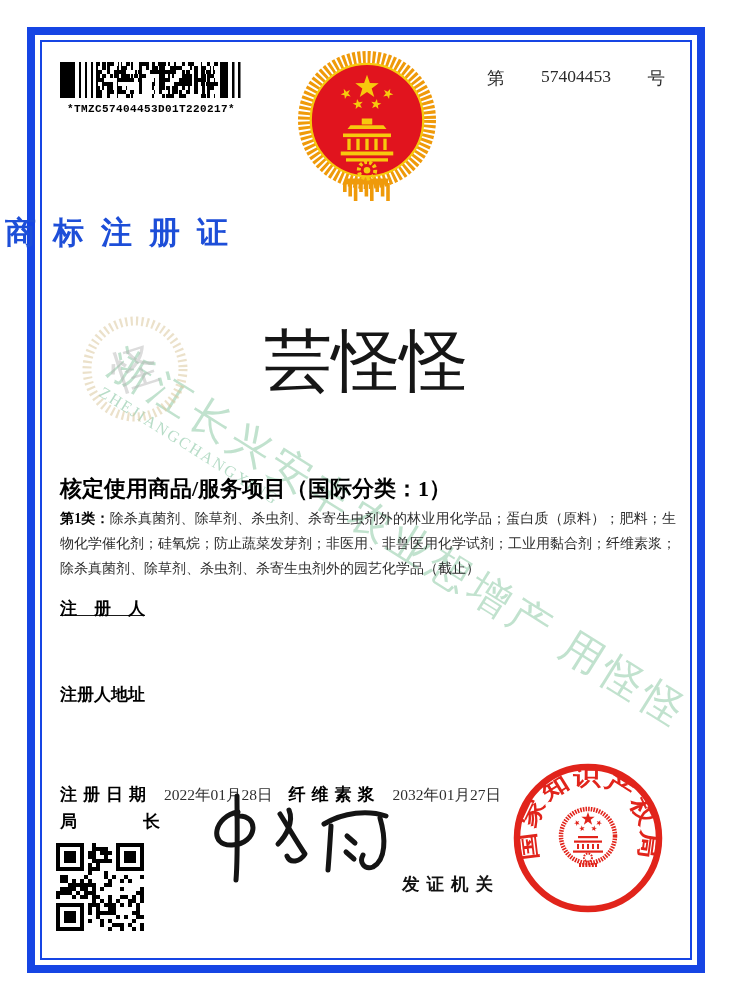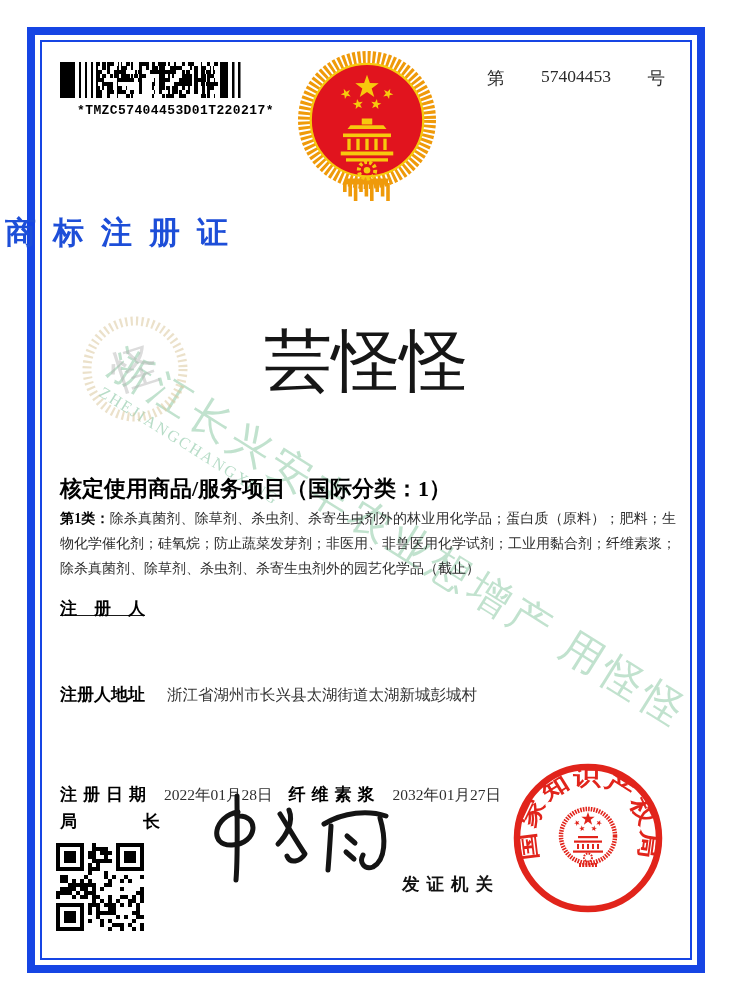--- a/index.html
+++ b/index.html
@@ -5,21 +5,21 @@
   html,body{margin:0;padding:0;background:#fff;}
   body{width:732px;height:1000px;position:relative;overflow:hidden;
        font-family:"Liberation Serif","DejaVu Serif",serif;color:#1a1a1a;}
   .abs{position:absolute;}
   
   .frame-outer{left:27px;top:27px;right:27px;bottom:27px;border:8px solid #1645e4;}
   .frame-inner{left:40px;top:40px;right:40px;bottom:40px;border:2px solid #1645e4;}
   
   .barcode-wrap{left:60px;top:62px;width:182px;text-align:center;z-index:2;}
   .barcode-text{font-family:"Liberation Mono","DejaVu Sans Mono",monospace;
-                font-size:13px;font-weight:bold;letter-spacing:.4px;margin-top:1px;color:#000;margin-left:17px;}
+                font-size:11px;font-weight:bold;letter-spacing:.4px;margin-top:1px;color:#000;}
   
   .emblem{left:292px;top:48px;width:150px;height:162px;z-index:2;}
   
   .certno{left:487px;top:66px;width:178px;display:flex;justify-content:space-between;
           font-size:17.5px;color:#2b2b2b;z-index:2;}
   
   .title{left:0;right:0;top:212px;text-align:left;font-size:31px;font-weight:600;
          letter-spacing:17px;padding-left:5px;color:#1d4ed8;z-index:2;}
   
   .trademark{left:0;right:0;top:316px;text-align:center;font-size:68px;font-weight:400;
@@ -306,21 +306,20 @@
 
   <div class="abs goods-heading">核定使用商品/服务项目（国际分类：1）</div>
   <p class="abs goods"><b>第1类：</b><span>除杀真菌剂、除草剂、杀虫剂、杀寄生虫剂外的林业用化学品；蛋白质（原料）；肥料；生物化学催化剂；硅氧烷；防止蔬菜发芽剂；非医用、非兽医用化学试剂；工业用黏合剂；纤维素浆；除杀真菌剂、除草剂、杀虫剂、杀寄生虫剂外的园艺化学品（截止）</span></p>
 
   <div class="abs row row-registrant">
     <span class="lab">注　册　人</span>
   </div>
 
   <div class="abs row row-address">
     <span class="lab">注册人地址</span>
-    <span class="val">浙江省湖州市长兴县太湖街道太湖新城彭城村</span>
   </div>
 
   <div class="abs row row-dates">
     <span class="lab">注册日期</span>
     <span class="date">2022年01月28日</span>
     <span class="lab">纤维素浆</span>
     <span class="date">2032年01月27日</span>
   </div>
 
   <div class="abs director">

